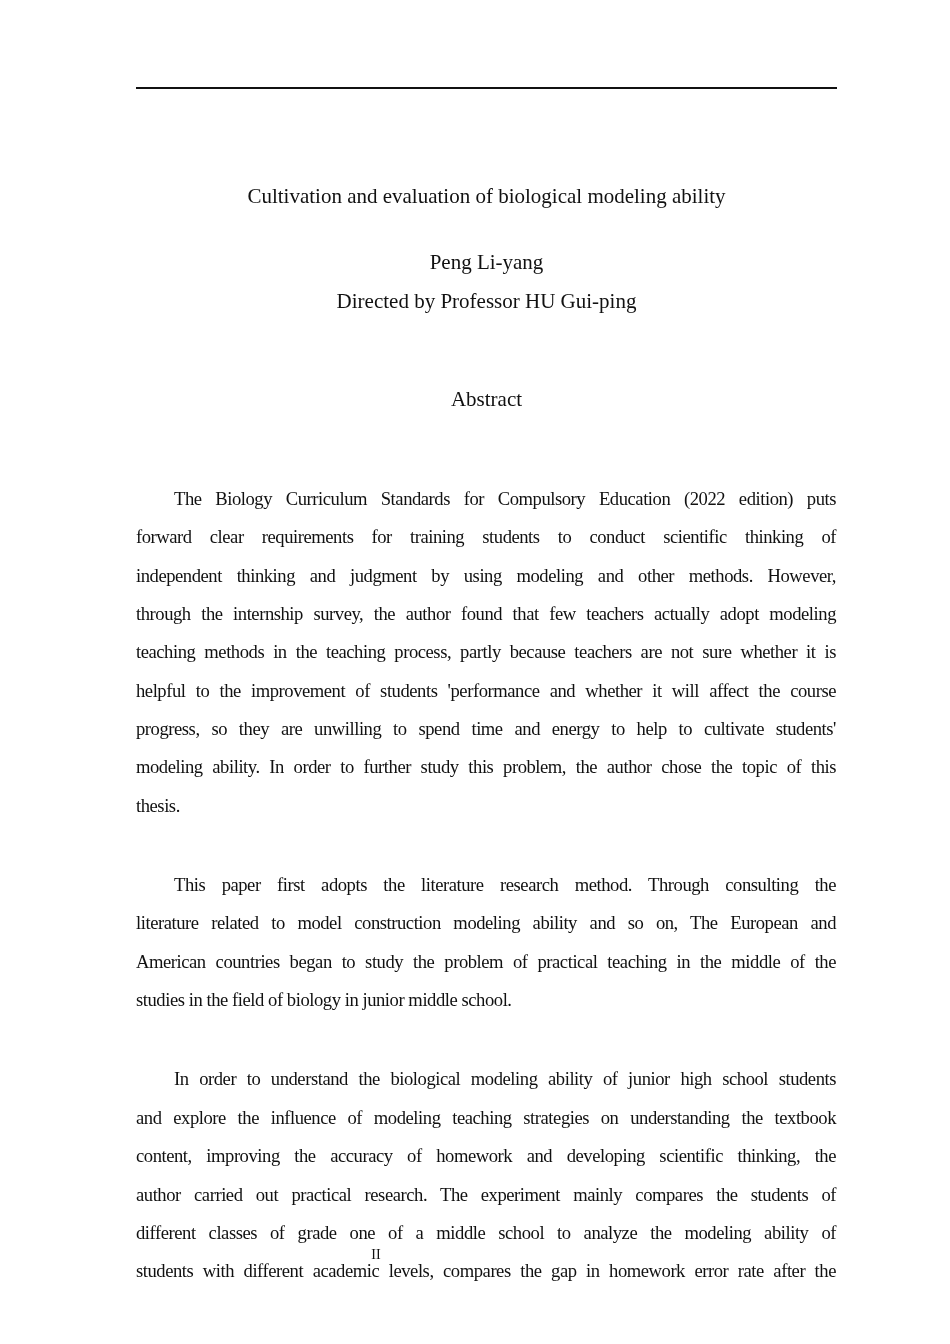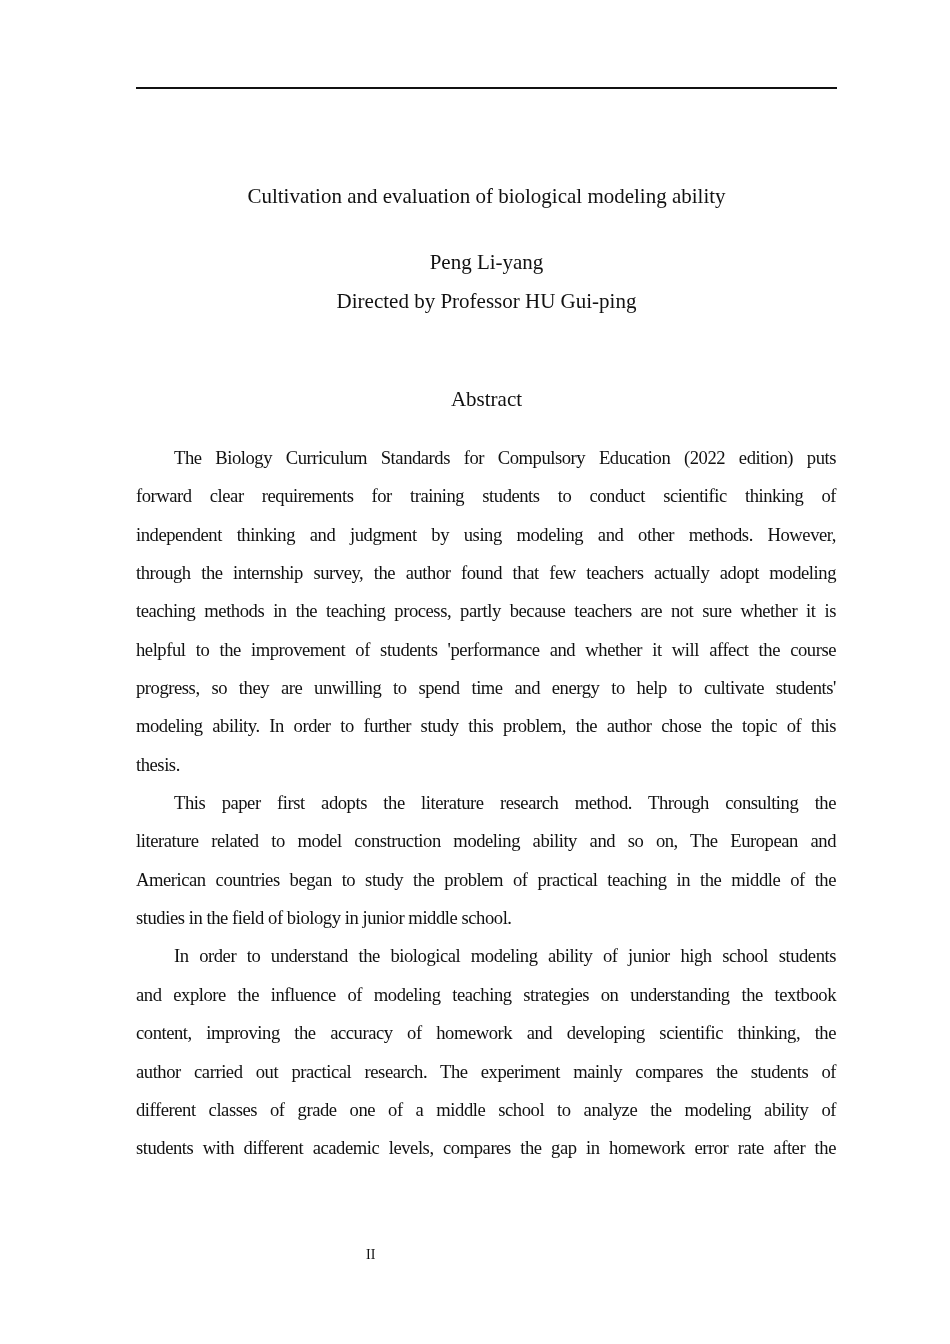--- a/index.html
+++ b/index.html
@@ -64,29 +64,31 @@
       font-size: 18.6px;
       text-align: justify;
       text-align-last: justify;
       white-space: nowrap;
       transform-origin: left top;
       letter-spacing: -0.45px;
       word-spacing: 0px;
     }
     .line.indent {
       padding-left: 38px;
+      margin-top: 41px;
     }
     .line.last {
       text-align-last: left;
     }
     .page-number {
       position: absolute;
       left: 366px;
       top: 1247px;
       width: 20px;
+      text-align: center;
       font-size: 14px;
     }
   </style>
 </head>
 <body>
 
 <div class="page">
 
   <div class="header-rule"></div>
 

